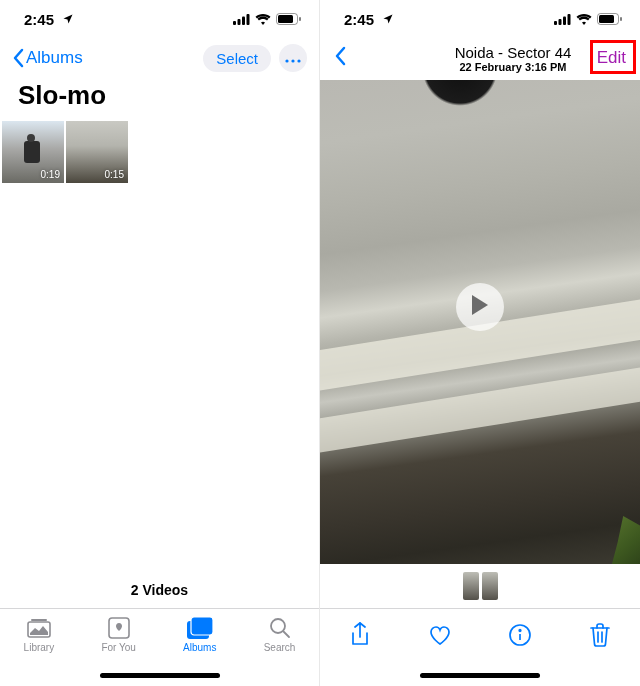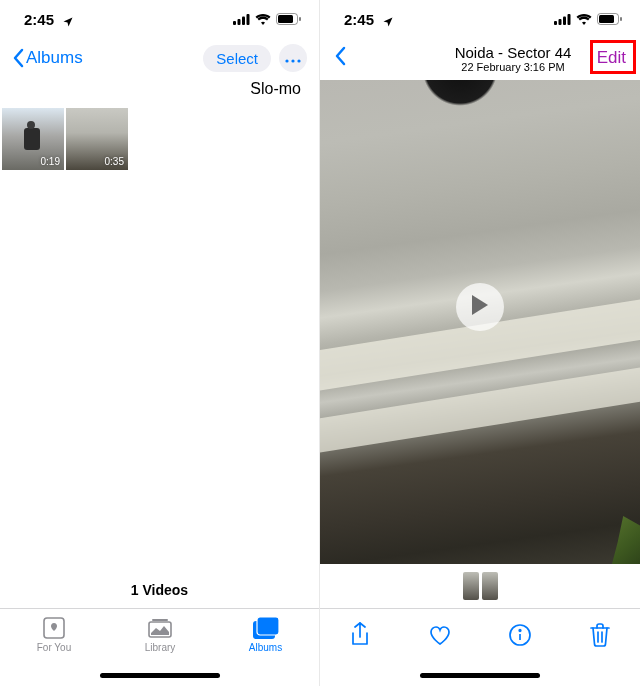--- a/index.html
+++ b/index.html
@@ -23,21 +23,21 @@
     
     .status-bar {
       height: 38px;
       display: flex;
       justify-content: space-between;
       align-items: center;
       padding: 0 18px 0 24px;
       font-size: 15px;
       font-weight: 600;
     }
-    .status-left { display: flex; align-items: flex-end; gap: 8px; }
+    .status-left { display: flex; align-items: center; gap: 8px; }
     .status-right { display: flex; align-items: center; gap: 5px; }
     .nav-arrow-icon { display: inline-flex; }
     
     .nav-bar {
       height: 40px;
       display: flex;
       align-items: center;
       justify-content: space-between;
       padding: 0 12px;
     }
@@ -58,24 +58,23 @@
       border-radius: 14px;
     }
     .more-btn {
       width: 28px; height: 28px;
       border-radius: 14px;
       background: #efeff4;
       display: flex; align-items: center; justify-content: center;
       color: #007aff;
     }
     .album-title {
-      font-size: 16px;
-      font-weight: 400;
+      font-size: 26px;
+      font-weight: 700;
       padding: 2px 18px 10px;
-      text-align: right;
     }
     
     .thumb-row {
       display: flex;
       gap: 2px;
       padding: 0 2px;
     }
     .thumb {
       width: 62px;
       height: 62px;
@@ -160,21 +159,21 @@
     }
     .nav-back-chevron { color: #007aff; padding: 4px 4px; }
     .nav-title-center {
       position: absolute;
       left: 50%;
       transform: translateX(-50%);
       text-align: center;
       margin-left: 33px;
     }
     .nav-title-main { font-size: 15px; font-weight: 500; }
-    .nav-title-sub { font-size: 11px; color: #000; font-weight: 400; text-align: center; }
+    .nav-title-sub { font-size: 11px; color: #000; font-weight: 700; text-align: center; }
     .edit-btn {
       color: #a21caf;
       font-size: 17px;
       padding: 3px 4px;
     }
     .edit-highlight {
       position: absolute;
       right: 4px;
       top: 2px;
       width: 46px;
@@ -320,56 +319,65 @@
   </div>
 
   <div class="album-title">Slo-mo</div>
 
   <div class="thumb-row">
     <div class="thumb thumb-1">
       <div class="thumb-person"></div>
       <span class="thumb-duration">0:19</span>
     </div>
     <div class="thumb thumb-2">
-      <span class="thumb-duration">0:35</span>
+      <span class="thumb-duration">0:15</span>
     </div>
   </div>
 
   <div class="spacer"></div>
 
-  <div class="footer-count">1 Videos</div>
+  <div class="footer-count">2 Videos</div>
 
   <div class="tab-bar">
-    <div class="tab-item">
-      <span class="tab-icon">
-        <svg width="22" height="22" viewBox="0 0 22 22" fill="currentColor">
-            <rect x="1" y="1" width="20" height="20" rx="3" fill="none" stroke="currentColor" stroke-width="1.6"></rect>
-            <path d="M11 6c2 0 3 1.5 3 3 0 2.5-3 5-3 5s-3-2.5-3-5c0-1.5 1-3 3-3z"></path>
-          </svg>
-      </span>
-      <span>For You</span>
-    </div>
     <div class="tab-item">
       <span class="tab-icon">
         <svg width="26" height="20" viewBox="0 0 26 20" fill="currentColor">
             <rect x="2" y="4" width="22" height="15" rx="2" fill="none" stroke="currentColor" stroke-width="1.6"></rect>
             <rect x="5" y="1" width="16" height="2" rx="1"></rect>
             <path d="M4 15l5-5 4 3 4-5 5 6v3H4z"></path>
           </svg>
       </span>
       <span>Library</span>
     </div>
+    <div class="tab-item">
+      <span class="tab-icon">
+        <svg width="22" height="22" viewBox="0 0 22 22" fill="currentColor">
+            <rect x="1" y="1" width="20" height="20" rx="3" fill="none" stroke="currentColor" stroke-width="1.6"></rect>
+            <path d="M11 6c2 0 3 1.5 3 3 0 2.5-3 5-3 5s-3-2.5-3-5c0-1.5 1-3 3-3z"></path>
+          </svg>
+      </span>
+      <span>For You</span>
+    </div>
     <div class="tab-item active">
       <span class="tab-icon">
         <svg width="26" height="22" viewBox="0 0 26 22" fill="currentColor">
             <rect x="0" y="4" width="22" height="18" rx="3"></rect>
             <rect x="4" y="0" width="22" height="18" rx="3" fill="#007aff" stroke="#fff" stroke-width="1.2"></rect>
           </svg>
       </span>
       <span>Albums</span>
+    </div>
+    <div class="tab-item">
+      <span class="tab-icon">
+        <svg width="22" height="22" viewBox="0 0 22 22" fill="none" stroke="currentColor" stroke-width="1.8">
+            <circle cx="9" cy="9" r="7"></circle>
+            <line x1="14.5" y1="14.5" x2="20" y2="20" stroke-linecap="round"></line>
+          </svg>
+      </span>
+      <span>Search</span>
     </div>
     <div class="home-indicator"></div>
   </div>
 </div>
 
 <div class="phone">
 
   <div class="status-bar">
     <div class="status-left">
       <span>2:45</span>

